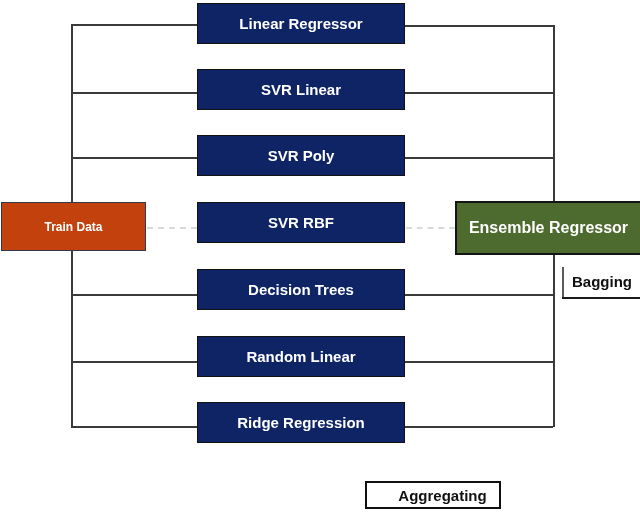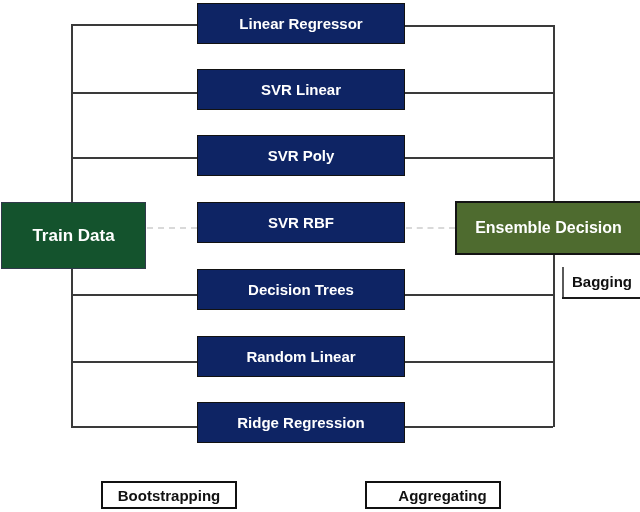--- a/index.html
+++ b/index.html
@@ -26,24 +26,24 @@
     width: 208px;
     height: 41px;
     background: #0e2464;
     border: 1.5px solid #121212;
     font-size: 15px;
   }
   .train {
     left: 1px;
     top: 202px;
     width: 145px;
-    height: 67px;
-    background: #14532d;
+    height: 49px;
+    background: #c2410c;
     border: 1.5px solid #30394a;
-    font-size: 17px;
+    font-size: 12px;
   }
   .ensemble {
     left: 455px;
     top: 201px;
     width: 187px;
     height: 54px;
     background: #4e6b2f;
     border: 2px solid #141414;
     font-size: 16px;
   }
@@ -125,27 +125,24 @@
     <span>Decision Trees</span>
   </div>
   <div class="node model" style="top:336px;">
     <span>Random Linear</span>
   </div>
   <div class="node model" style="top:402px;">
     <span>Ridge Regression</span>
   </div>
 
   <div class="node ensemble">
-    <span>Ensemble Decision</span>
+    <span>Ensemble Regressor</span>
   </div>
 
   <div class="vline" style="left:562px; top:267px; height:31px; background:#5a5a5a;"></div>
   <div class="hline" style="left:562px; top:297px; width:78px; background:#1a1a1a;"></div>
   <div class="bagging-text">Bagging</div>
 
-  <div class="tag" style="left:101px;">
-    <span>Bootstrapping</span>
-  </div>
   <div class="tag" style="left:365px;padding-left:19px;">
     <span>Aggregating</span>
   </div>
 
 </div>
 
 </body></html>

